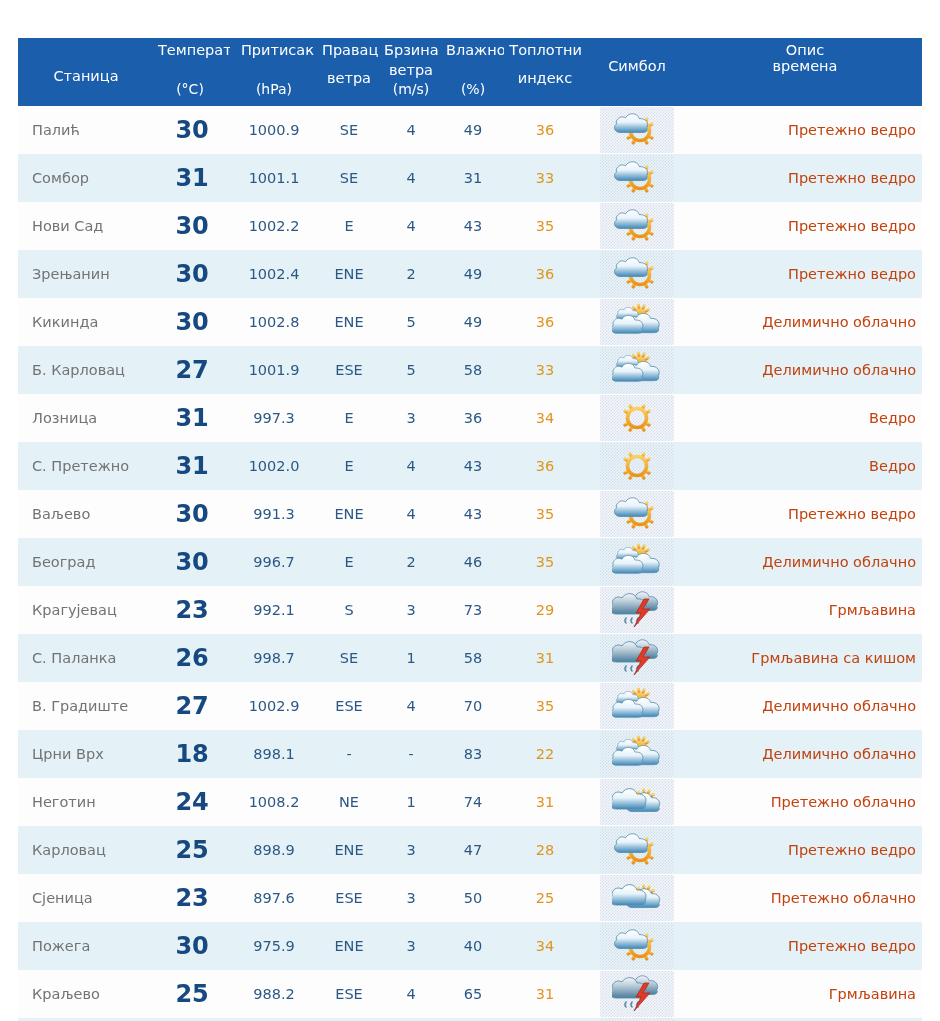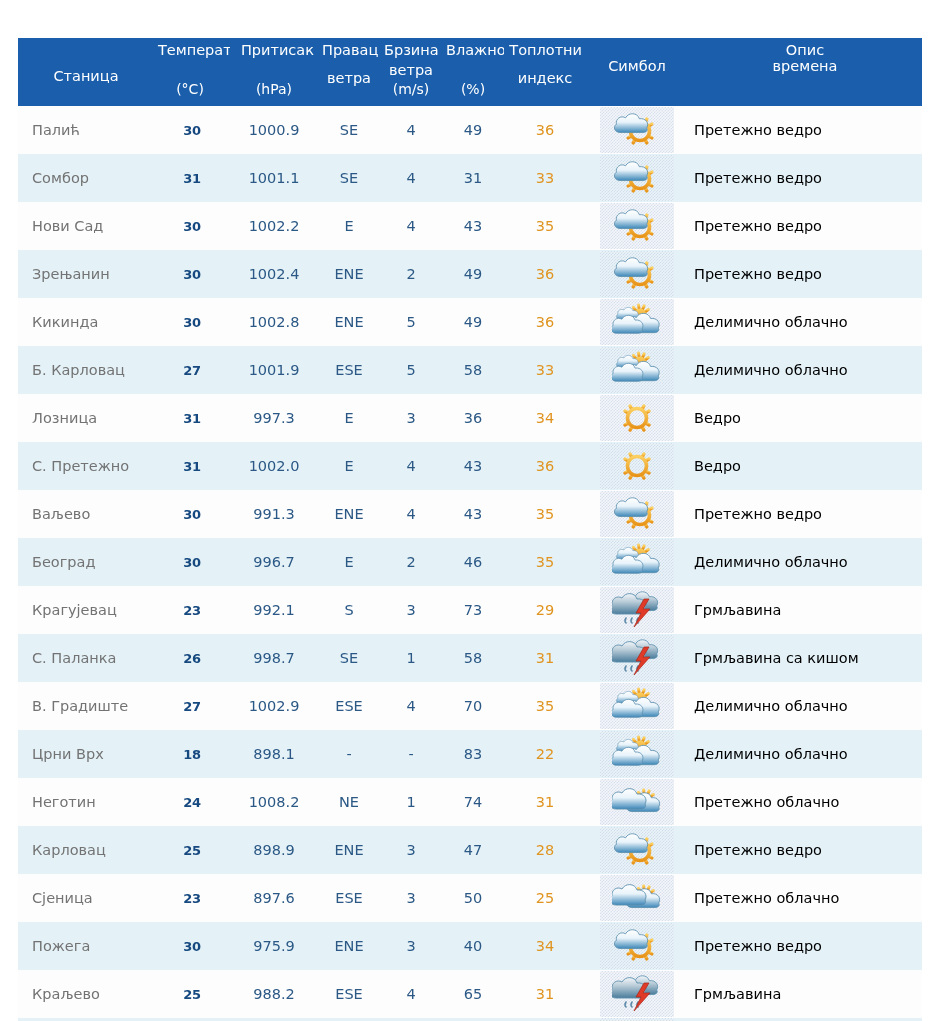--- a/index.html
+++ b/index.html
@@ -104,27 +104,27 @@
 
   tbody td {
     font-size: 14.5px;
     color: #2b5885;
     padding: 0 6px;
     vertical-align: middle;
     border: none;
   }
 
   td.station  { text-align: left;  padding-left: 14px; color: #737373; }
-  td.temp     { text-align: center; font-size: 13px; font-weight: bold; color: #16497f; letter-spacing: -0.3px; }
+  td.temp     { text-align: center; font-size: 24px; font-weight: bold; color: #16497f; letter-spacing: -0.3px; }
   td.press    { text-align: center; }
   td.wdir     { text-align: center; }
   td.wspd     { text-align: center; }
   td.hum      { text-align: center; }
   td.heat     { text-align: center; color: #e0941f; }
-  td.desc     { text-align: left; color: #000000; }
+  td.desc     { text-align: right; color: #c2410c; }
 
   td.sym {
     padding: 0;
     text-align: center;
     vertical-align: middle;
   }
   .sym-box {
     width: 74px;
     height: 46px;
     margin: 0 auto;

